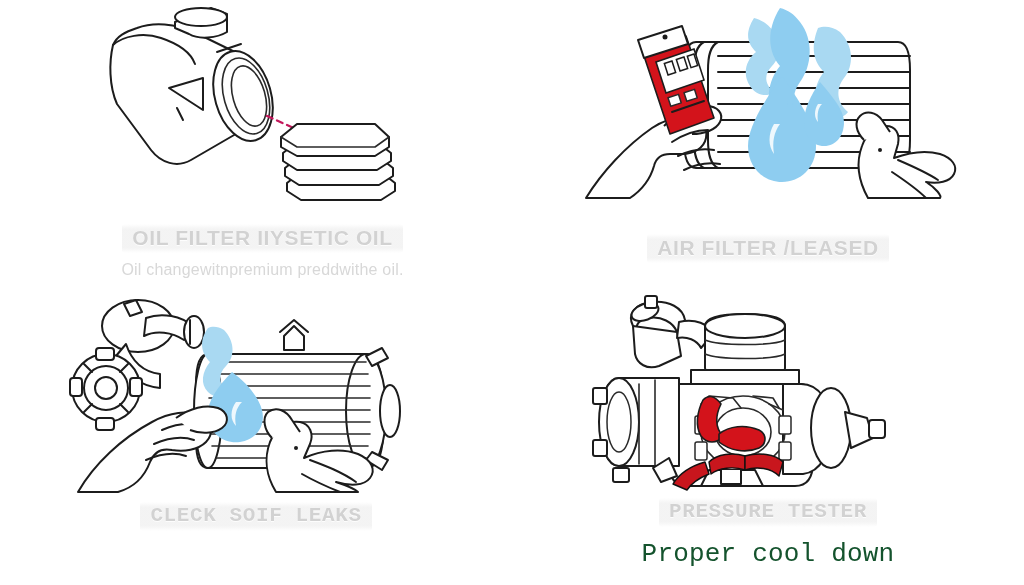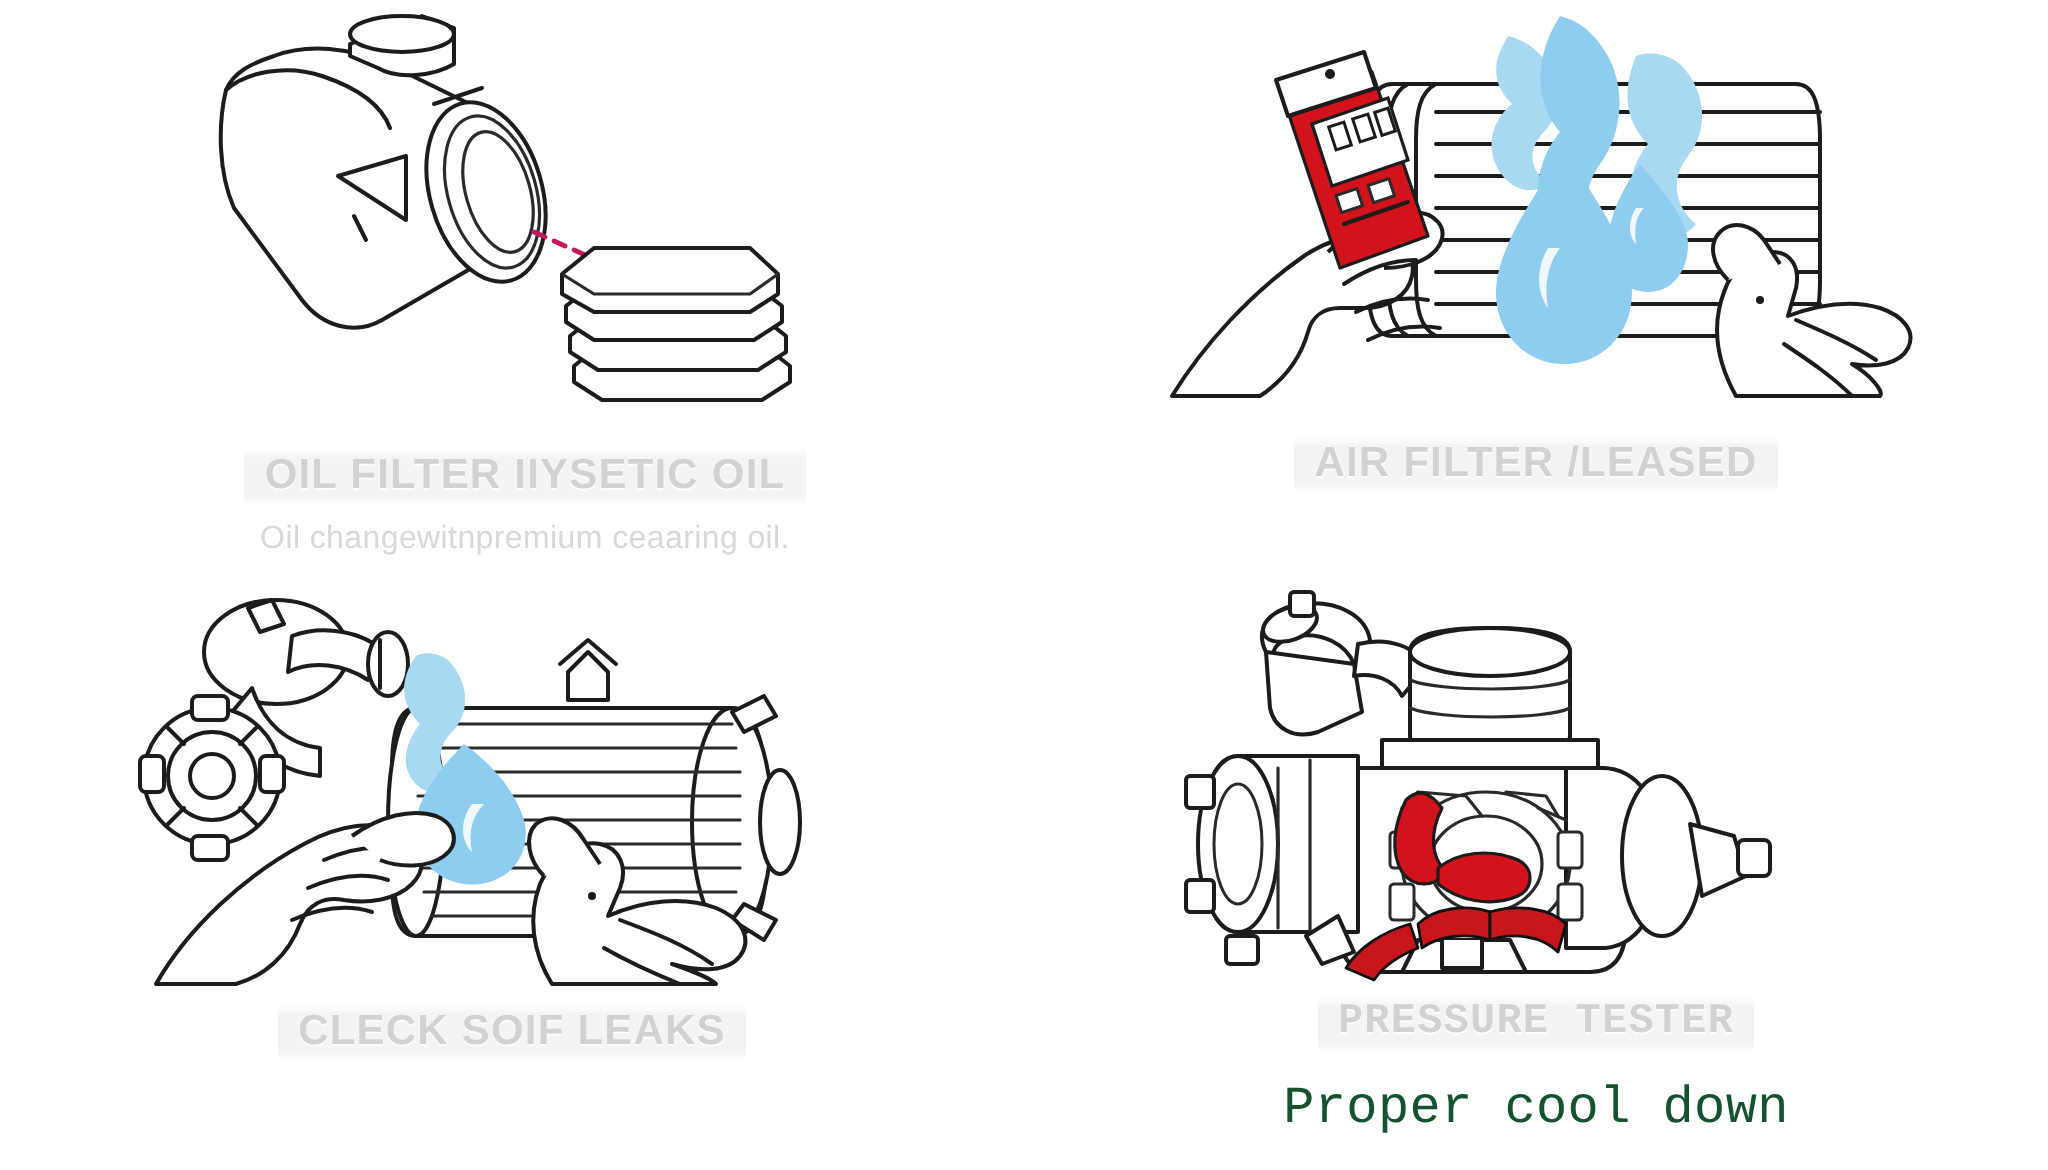--- a/index.html
+++ b/index.html
@@ -64,22 +64,22 @@
     color: #d8d8d8;
     letter-spacing: 0.2px;
     white-space: nowrap;
   }
   .cap-sub.dark {
     color: #14532d;
     font-size: 26px;
     margin-top: 14px;
   }
   .p1 .caption { margin-top: 24px; padding-left: 13px; }
-  .p2 .caption { margin-top: 18px; }
-  .p3 .caption { margin-top: 10px; }
+  .p2 .caption { margin-top: 34px; }
+  .p3 .caption { margin-top: 10px; font-family: Liberation Mono, monospace; }
   .p4 .caption { margin-top: 6px; font-family: Liberation Mono, monospace; }
 
   .ink { fill: none; stroke: #1c1c1c; stroke-width: 2; stroke-linecap: round; stroke-linejoin: round; }
   .ink-thin { fill: none; stroke: #2a2a2a; stroke-width: 1.6; stroke-linecap: round; stroke-linejoin: round; }
   .ink-fill { fill: #ffffff; stroke: #1c1c1c; stroke-width: 2; stroke-linejoin: round; }
   .ink-fill-thin { fill: #ffffff; stroke: #2a2a2a; stroke-width: 1.5; stroke-linejoin: round; }
   .water { fill: #8ecdf0; stroke: none; }
   .water-lt { fill: #a9d9f2; stroke: none; }
   .redpart { fill: #d3131b; stroke: #1c1c1c; stroke-width: 1.6; stroke-linejoin: round; }
   .redpart-soft { fill: #c8161d; stroke: #111; stroke-width: 1.4; stroke-linejoin: round; }
@@ -122,21 +122,21 @@
           <path class="ink-fill" d="M196 183 L210 172 L290 172 L304 183 L304 191 L290 200 L210 200 L196 191 Z"></path>
           <path class="ink-fill" d="M194 168 L208 157 L288 157 L302 168 L302 176 L288 185 L208 185 L194 176 Z"></path>
           <path class="ink-fill" d="M192 153 L206 142 L286 142 L300 153 L300 161 L286 170 L206 170 L192 161 Z"></path>
           <path class="ink-fill" d="M190 137 L206 124 L284 124 L298 137 L298 147 L284 156 L206 156 L190 147 Z"></path>
           <path class="ink-thin" d="M190 137 L206 147 L284 147 L298 137"></path>
         </g>
       </svg>
     </div>
     <div class="caption">
       <span class="cap-title">OIL FILTER IIYSETIC OIL</span>
-      <span class="cap-sub">Oil changewitnpremium ceaaring oil.</span>
+      <span class="cap-sub">Oil changewitnpremium preddwithe oil.</span>
     </div>
   </div>
 
   <div class="panel p2">
     <div class="art">
       <svg width="400" height="200" viewBox="0 0 400 200">
 
         <g>
           <path class="ink-fill" d="M128 42 C120 42 116 50 116 70 L116 140 C116 160 120 168 128 168 L330 168 C338 168 342 160 342 140 L342 70 C342 50 338 42 330 42 Z"></path>
           <path class="ink" d="M136 42 C128 46 126 56 126 70 L126 140 C126 154 128 164 136 168"></path>

